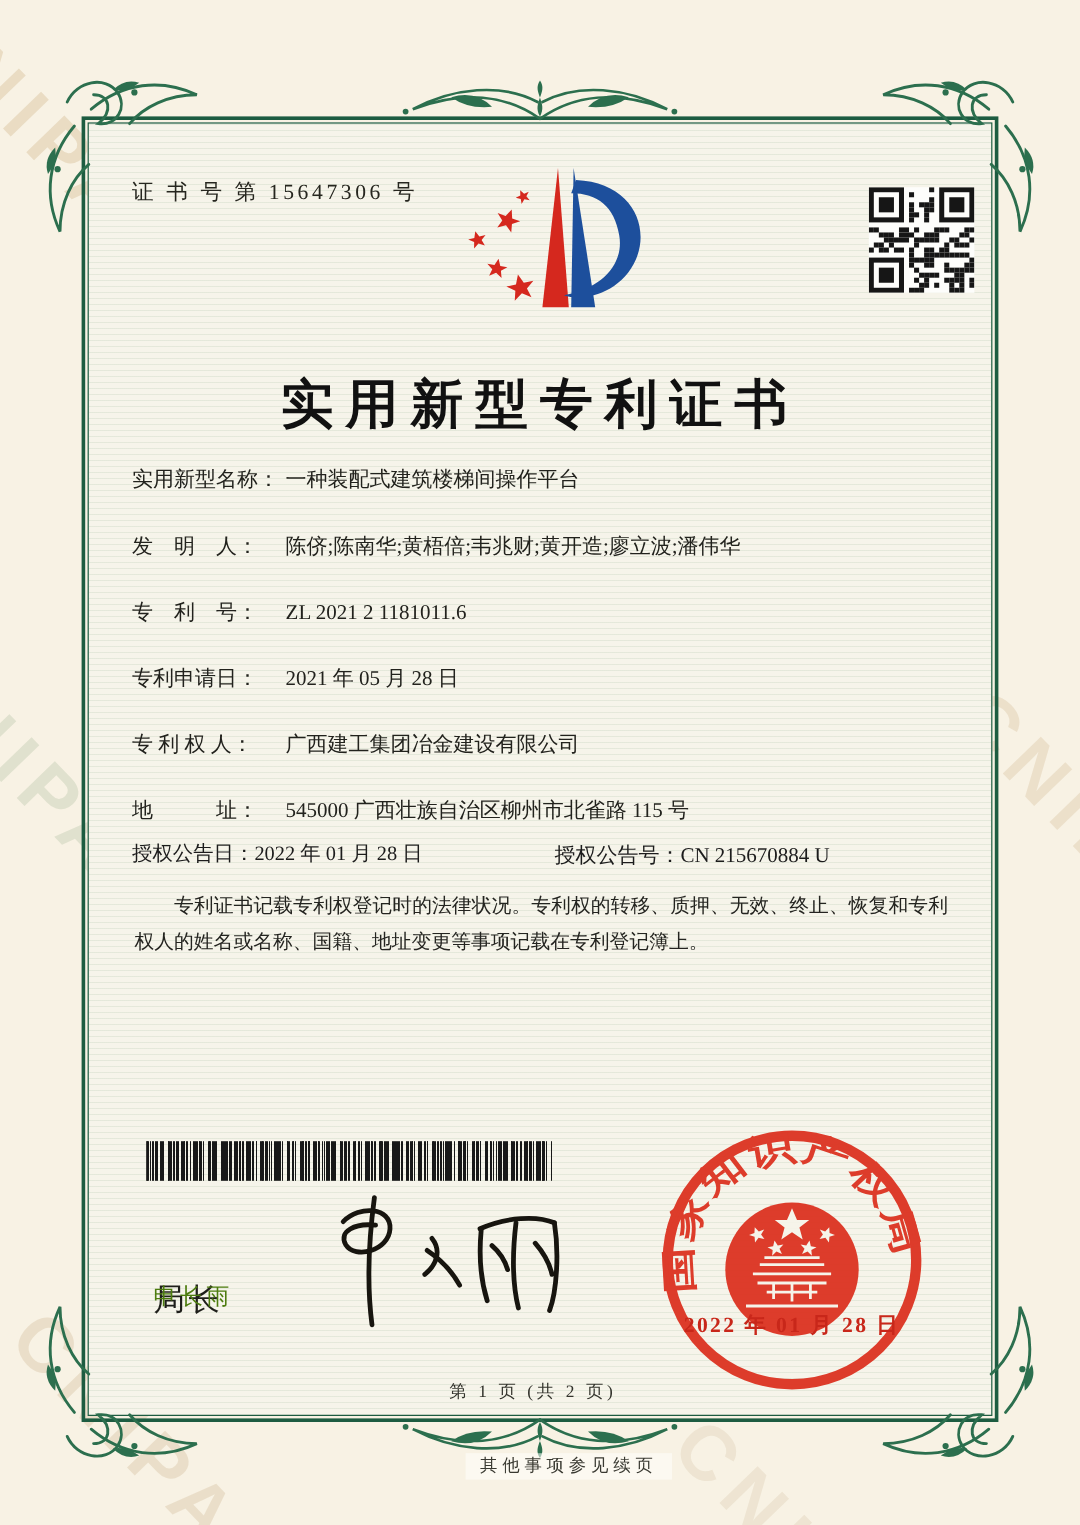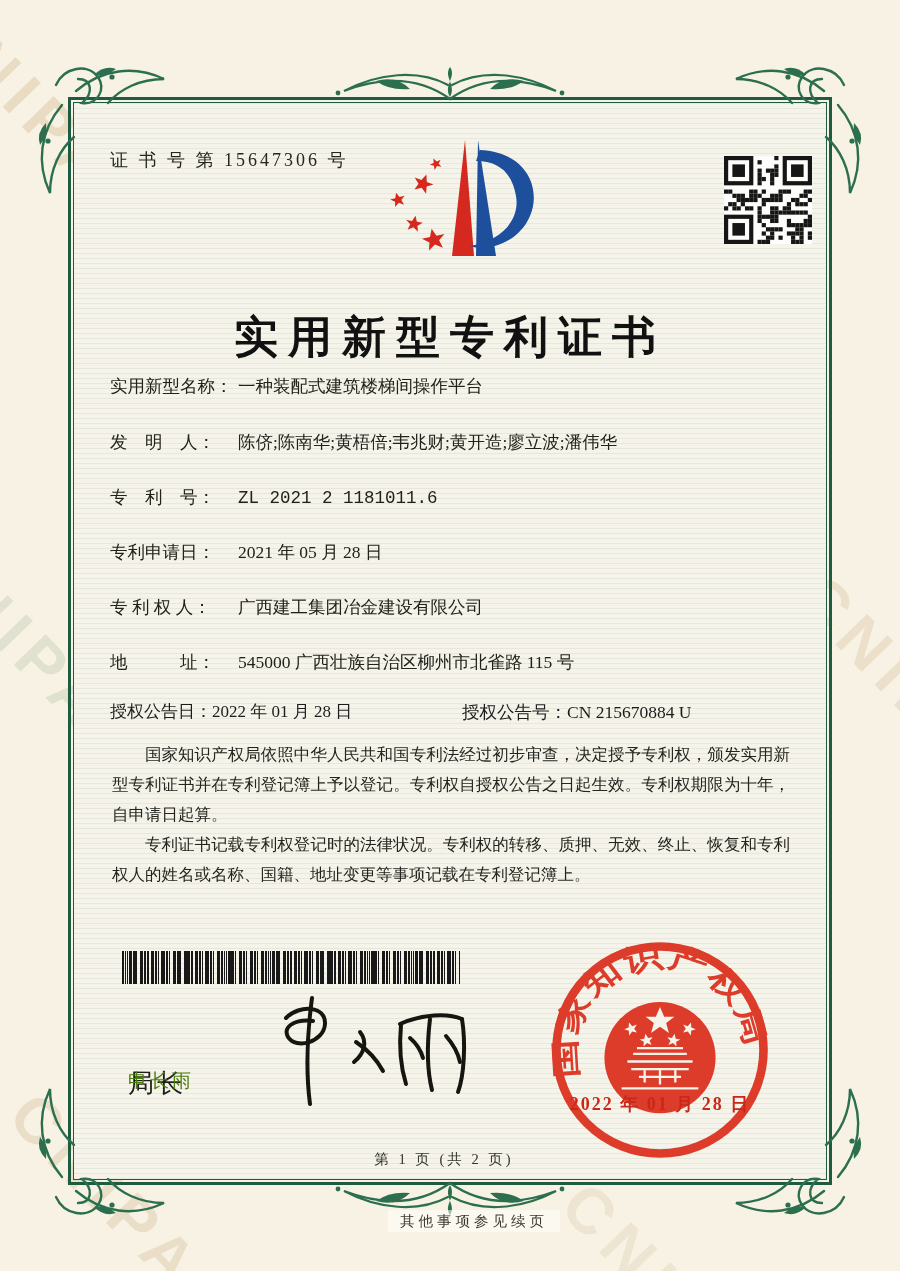--- a/index.html
+++ b/index.html
@@ -41,22 +41,22 @@
   
   .certno{left:110px;top:148px;font-size:18px;letter-spacing:3px;color:#26261f;}
   .logo{left:368px;top:136px;width:176px;height:128px;}
   .qr{left:724px;top:156px;width:88px;height:88px;background:#fdfdfb;}
   .title{
     left:190px;top:264px;width:520px;text-align:center;
     font-size:44px;font-weight:700;letter-spacing:10px;color:#111;margin-top:44px;
   }
   
   .field{left:110px;width:700px;font-size:17.5px;color:#22221d;white-space:nowrap;}
-  .flabel{display:inline-block;min-width:128px;}
-  .f0{top:374px;} .f1{top:430px;} .f2{top:485px;font-family:Liberation Mono, monospace;} .f3{top:540px;}
+  .flabel{display:inline-block;min-width:128px;margin-top:13px;}
+  .f0{top:374px;} .f1{top:430px;} .f2{top:485px;} .f3{top:540px;}
   .f4{top:595px;} .f5{top:650px;}
   .grant1{left:110px;top:700px;font-size:17px;white-space:nowrap;}
   .grant2{left:462px;top:700px;font-size:17.5px;white-space:nowrap;}
   
   .bodytxt{left:112px;top:740px;width:678px;font-size:16.5px;line-height:1.82;
     text-align:justify;color:#242420;}
   .bodytxt p{margin:0;text-indent:2em;}
   
   .barcode{
     left:122px;top:951px;width:338px;height:33px;
@@ -300,21 +300,20 @@
 </div>
 
 <div class="abs grant1">
   <span>授权公告日：</span><span>2022 年 01 月 28 日</span>
 </div>
 <div class="abs grant2">
   <span>授权公告号：</span><span>CN 215670884 U</span>
 </div>
 
 <div class="abs bodytxt">
-  <p>国家知识产权局依照中华人民共和国专利法经过初步审查，决定授予专利权，颁发实用新型专利证书并在专利登记簿上予以登记。专利权自授权公告之日起生效。专利权期限为十年，自申请日起算。</p>
   <p>专利证书记载专利权登记时的法律状况。专利权的转移、质押、无效、终止、恢复和专利权人的姓名或名称、国籍、地址变更等事项记载在专利登记簿上。</p>
 </div>
 
 <div class="abs barcode"></div>
 
 <div class="abs director-title">局长</div>
 <div class="abs director-name">申长雨</div>
 
 <svg class="abs signature" viewBox="0 0 238 118">
   <g fill="none" stroke="#17150f" stroke-width="4" stroke-linecap="round">

